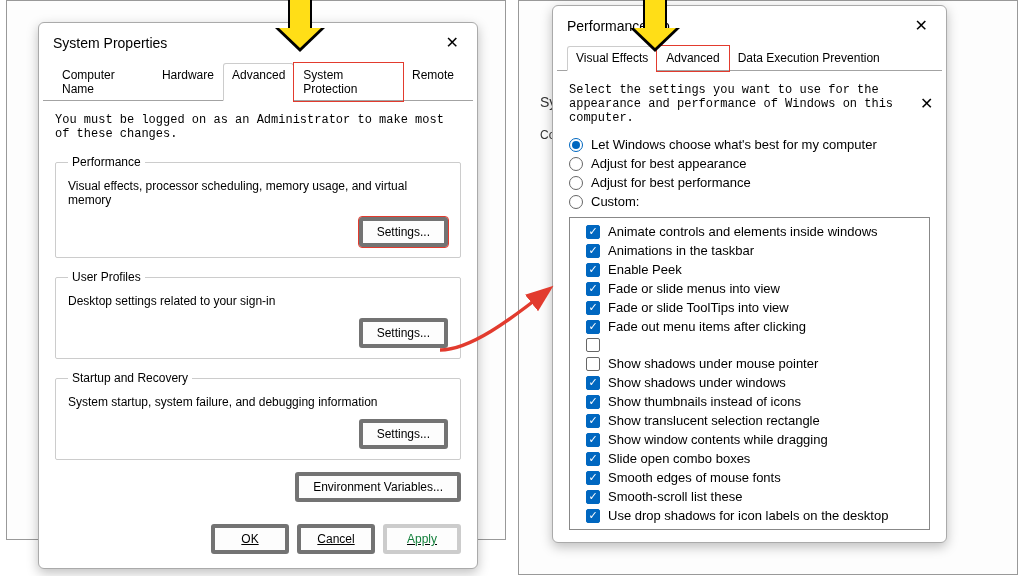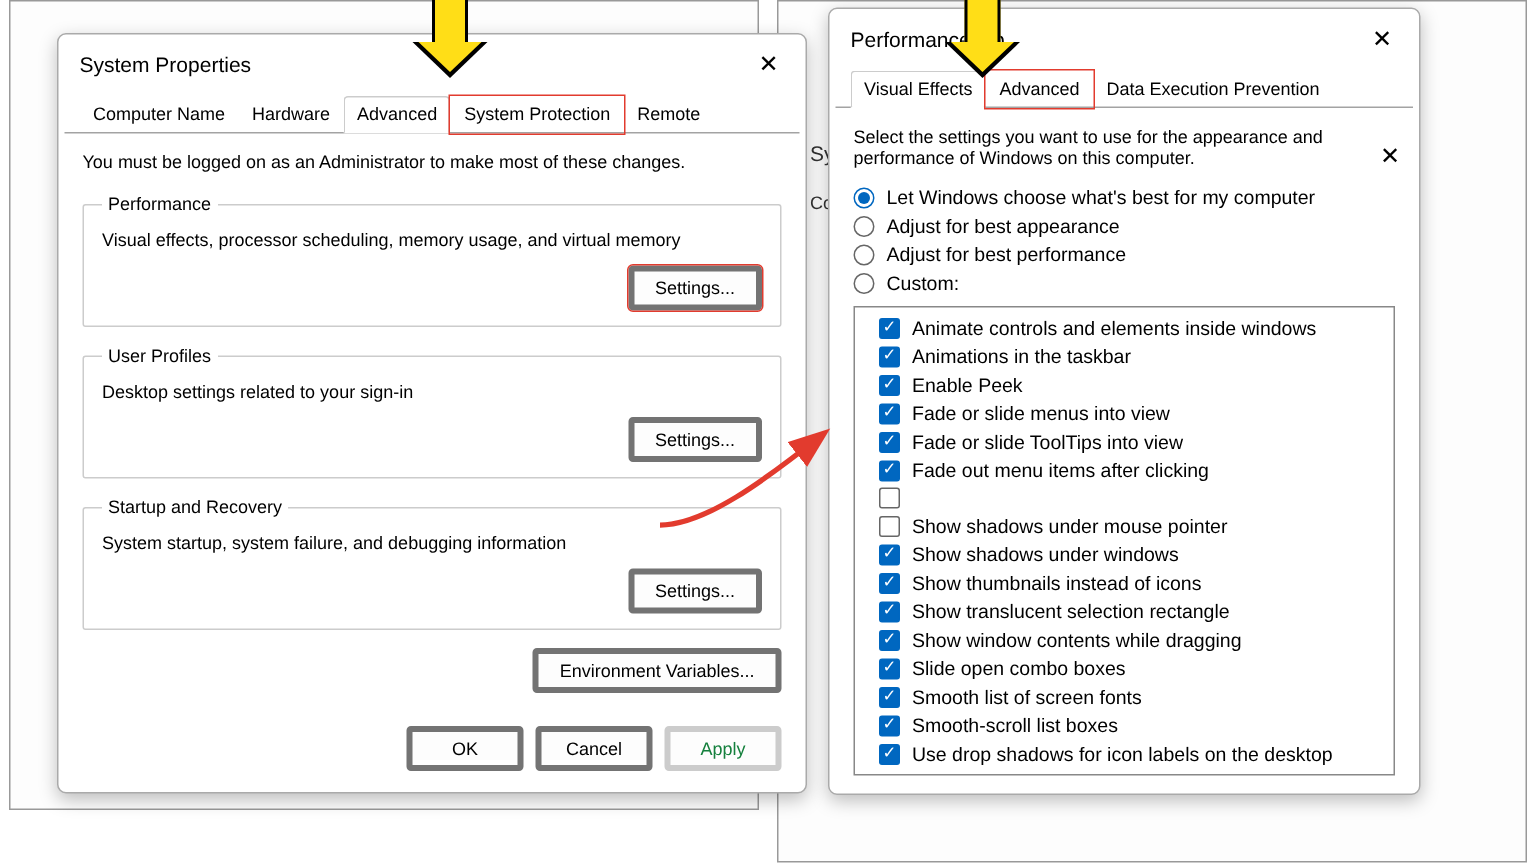--- a/index.html
+++ b/index.html
@@ -23,21 +23,21 @@
   .panel-right { left: 518px; top: 0; width: 500px; height: 575px; }
 
   
   .dialog {
     position: absolute;
     background: #fff;
     border: 1px solid #aaa;
     border-radius: 6px;
     box-shadow: 0 4px 12px rgba(0,0,0,0.25);
   }
-  .dialog-left { left: 38px; top: 22px; width: 500px; }
+  .dialog-left { left: 38px; top: 22px; width: 440px; }
   .dialog-right { left: 552px; top: 5px; width: 395px; }
 
   .titlebar {
     display:flex; justify-content:space-between; align-items:center;
     padding: 10px 14px 4px 14px;
     font-size: 14px;
   }
   .close-x { font-size:16px; cursor:pointer; padding:0 4px; }
 
   .tabstrip {
@@ -57,42 +57,42 @@
   }
   .tab.active {
     border-color: #ccc;
     background: #fff;
     border-bottom: 1px solid #fff;
     border-radius: 3px 3px 0 0;
   }
   .redbox { outline: 1.5px solid #e23b2e; outline-offset: 0; }
 
   .body { padding: 8px 16px 12px 16px; }
-  .note { padding: 4px 0 10px 0; }
+  .note { padding: 4px 0 10px 0; font-family: Liberation Mono, monospace; }
 
   fieldset {
     border: 1px solid #ccc;
     border-radius: 2px;
     margin: 4px 0 12px 0;
     padding: 6px 12px 10px 12px;
   }
   legend { padding: 0 4px; }
   .field-desc { padding: 4px 0 10px 0; }
   .btn-row { display:flex; justify-content:flex-end; gap:8px; }
   button.win {
     background: #fdfdfd;
     border: 4px solid #737373;
     border-radius: 3px;
     padding: 4px 14px;
     font-size: 12px;
     cursor: pointer;
     min-width: 78px;
   }
   button.win:disabled { color:#15803d; border-color:#ccc; cursor:default;}
-  .footer-btns { display:flex; justify-content:flex-end; gap:8px; padding: 6px 16px 14px 16px; }
+  .footer-btns { display:flex; justify-content:flex-end; gap:8px; padding: 6px 16px 14px 16px; text-decoration: underline; }
 
   
   .radio-row, .check-row {
     display:flex; align-items:center; gap:8px;
     padding: 2px 0;
     font-size: 13px;
   }
   .radio {
     width:14px; height:14px; border-radius:50%;
     border:1.5px solid #666; display:inline-flex;
@@ -279,25 +279,25 @@
         <div class="check-row">
           <span class="chk on"></span>
           <span>Show window contents while dragging</span>
         </div>
         <div class="check-row">
           <span class="chk on"></span>
           <span>Slide open combo boxes</span>
         </div>
         <div class="check-row">
           <span class="chk on"></span>
-          <span>Smooth list of screen fonts</span>
-        </div>
-        <div class="check-row">
-          <span class="chk on"></span>
-          <span>Smooth-scroll list boxes</span>
+          <span>Smooth edges of mouse fonts</span>
+        </div>
+        <div class="check-row">
+          <span class="chk on"></span>
+          <span>Smooth-scroll list these</span>
         </div>
         <div class="check-row">
           <span class="chk on"></span>
           <span>Use drop shadows for icon labels on the desktop</span>
         </div>
       </div>
   </div>
 </div>
 
 <div class="big-arrow arrow-l">

